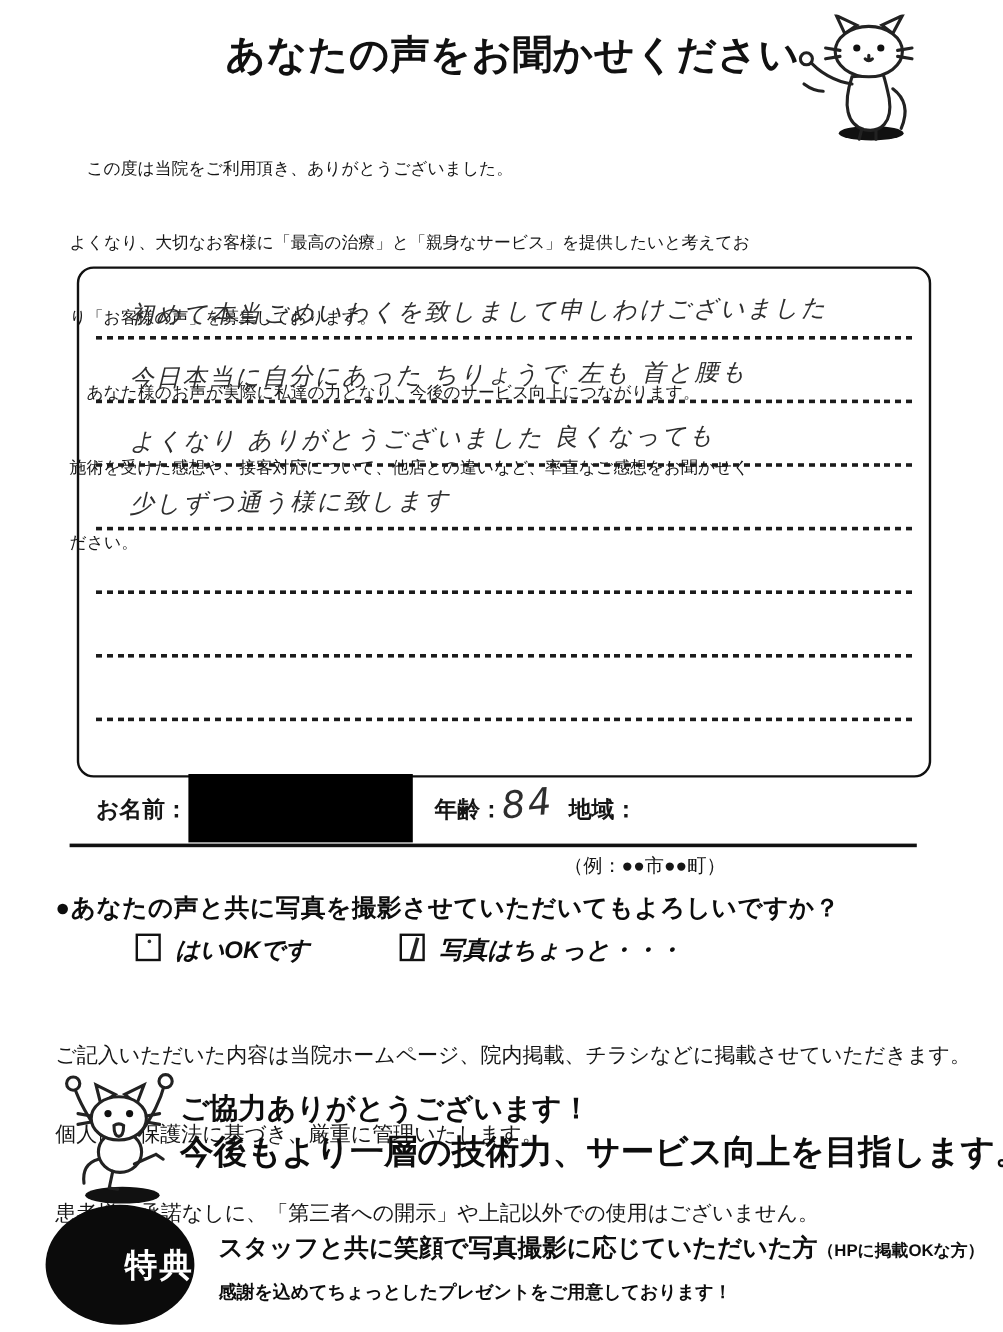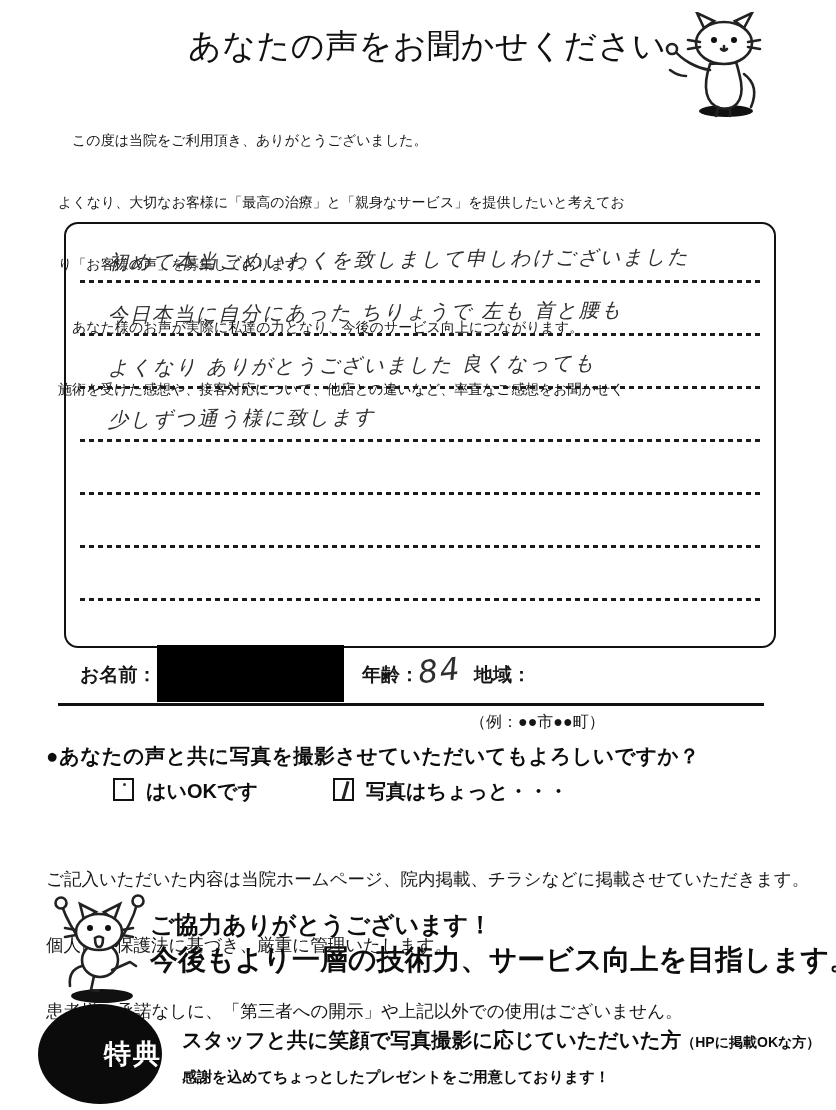--- a/index.html
+++ b/index.html
@@ -5,21 +5,21 @@
   html,body{margin:0;padding:0;background:#e8e8e8;}
   .page{
     position:relative;width:836px;height:1110px;margin:0 auto;
     background:#ffffff;overflow:hidden;
     font-family:"Liberation Sans","DejaVu Sans",sans-serif;
     color:#1a1a1a;
   }
   
   .title{
     position:absolute;left:188px;top:24px;width:470px;
-    font-size:33px;font-weight:400;letter-spacing:0.5px;
+    font-size:33px;font-weight:700;letter-spacing:0.5px;
     color:#111;white-space:nowrap;
   }
   .cat-top{position:absolute;left:648px;top:12px;}
   
   .intro{position:absolute;left:58px;top:88px;width:735px;
     font-size:14px;line-height:20.8px;white-space:pre;color:#161616;}
   
   .fb-box{
     position:absolute;left:64px;top:222px;width:712px;height:426px;
     border:2.5px solid #111;border-radius:14px;box-sizing:border-box;
@@ -38,21 +38,21 @@
   
   .field-label{position:absolute;font-size:19px;font-weight:600;color:#161616;white-space:nowrap;}
   .redaction{position:absolute;left:157px;top:645px;width:187px;height:57px;background:#000;}
   .age-value{position:absolute;left:418px;top:652px;font-size:31px;transform:rotate(-6deg);}
   .name-underline{position:absolute;left:58px;top:703px;width:706px;height:3px;
     border-top:2px solid #111;border-bottom:1px solid #111;box-sizing:border-box;}
   .field-note{position:absolute;font-size:16px;color:#161616;white-space:nowrap;}
   
   .question{position:absolute;left:46px;top:742px;font-size:20.5px;font-weight:900;
     letter-spacing:0.5px;color:#0d0d0d;white-space:nowrap;}
-  .opt-label{position:absolute;font-size:20px;font-weight:900;color:#0d0d0d;white-space:nowrap;}
+  .opt-label{position:absolute;font-size:20px;font-weight:900;color:#0d0d0d;white-space:nowrap;font-style:italic;}
   .checkbox{position:absolute;width:21px;height:23px;border:2.5px solid #111;
     box-sizing:border-box;background:#fff;}
   .cb-dot{position:absolute;left:8px;top:3px;width:3px;height:3px;background:#333;border-radius:50%;}
   .cb-check{position:absolute;left:9px;top:1px;width:2.5px;height:19px;background:#222;
     transform:rotate(16deg);}
   
   .privacy{position:absolute;left:46px;top:824px;width:760px;
     font-size:17.5px;line-height:22px;white-space:pre;color:#161616;}
   
   .cat-bottom{position:absolute;left:44px;top:894px;}
@@ -99,20 +99,21 @@
       <path class="ln" d="M52 30 l-12 -2 M52 35 l-12 2 M100 30 l12 -2 M100 35 l12 2" stroke-width="1.8"></path>
     </svg>
   </div>
 
   <div class="intro">
     <div>　この度は当院をご利用頂き、ありがとうございました。</div>
     <div>よくなり、大切なお客様に「最高の治療」と「親身なサービス」を提供したいと考えてお</div>
     <div>り「お客様の声」を募集しております。</div>
     <div>　あなた様のお声が実際に私達の力となり、今後のサービス向上につながります。</div>
     <div>施術を受けた感想や、接客対応について、他店との違いなど、率直なご感想をお聞かせく</div>
+    <div>ださい。</div>
   </div>
 
   <div class="fb-box">
     <div class="fb-row">
       <div class="fb-text hand">初めて本当ごめいわくを致しまして申しわけございました</div>
       <div class="fb-dash"></div>
     </div>
     <div class="fb-row">
       <div class="fb-text hand">今日本当に自分にあった ちりょうで 左も 首と腰も</div>
       <div class="fb-dash"></div>

